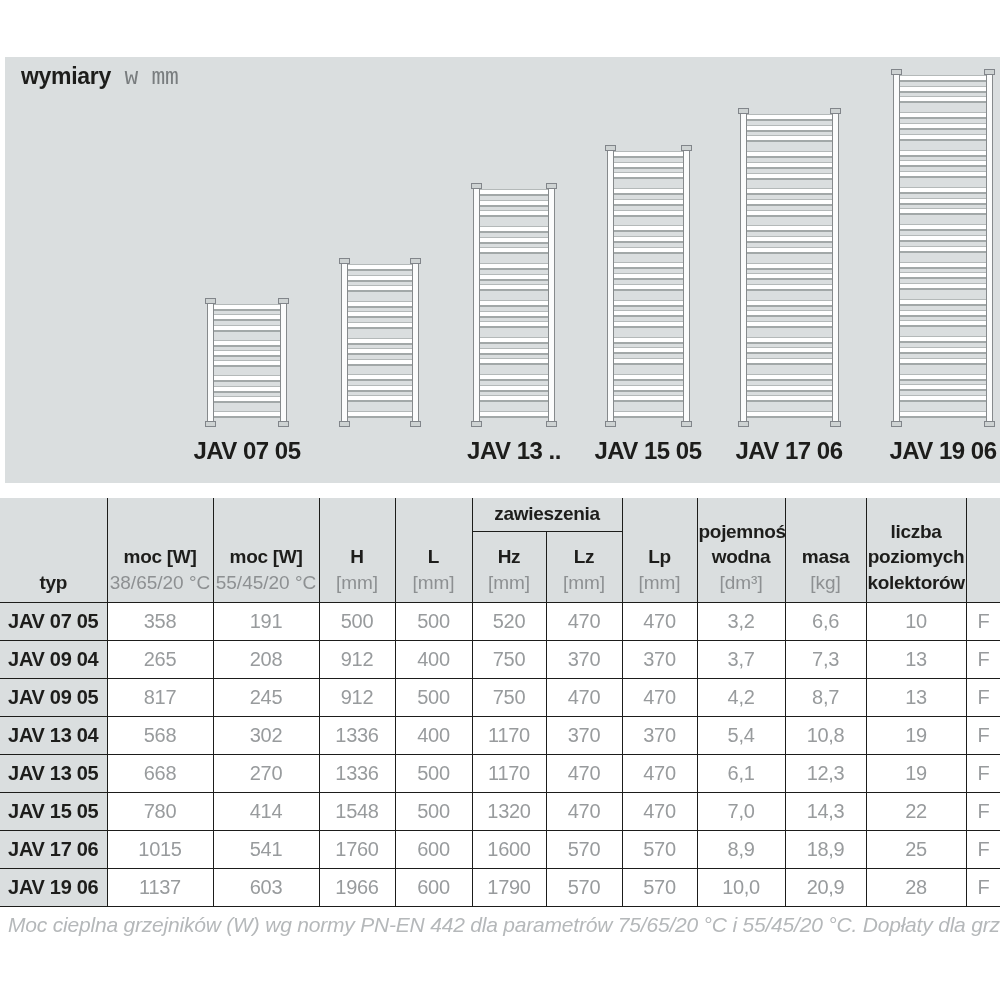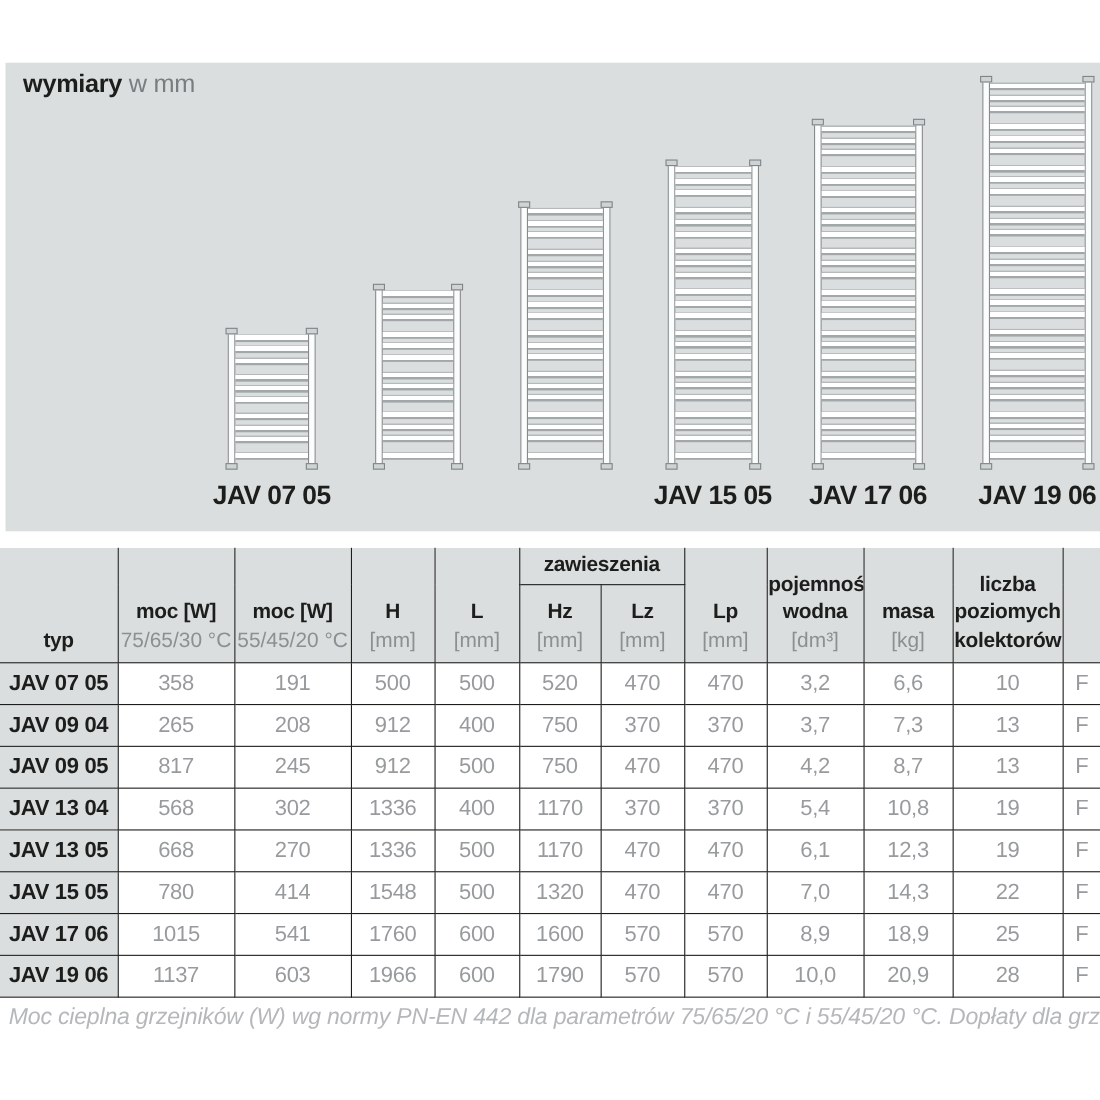--- a/index.html
+++ b/index.html
@@ -5,21 +5,21 @@
   html,body{margin:0;padding:0;}
   body{
     width:1000px;height:1000px;position:relative;overflow:hidden;
     background:#ffffff;font-family:"Liberation Sans",sans-serif;
     -webkit-font-smoothing:antialiased;
   }
   
   .panel{position:absolute;left:5px;top:57px;width:995px;height:426px;background:#dadedf;}
   .title{position:absolute;left:21px;top:63px;font-size:23px;color:#1d1d1b;letter-spacing:-0.3px;}
   .title .b{font-weight:bold;}
-  .title .rest{color:#797d7f;font-weight:normal;}
+  .title .rest{color:#797d7f;font-weight:normal;font-family:Liberation Mono, monospace;}
   .stage{position:absolute;left:0;top:0;width:1000px;height:1000px;pointer-events:none;}
   .radiator{position:absolute;}
   .rail{position:absolute;top:3px;bottom:3px;width:7px;background:#fbfcfc;
         border:1px solid #868a8c;box-sizing:border-box;}
   .rail.left{left:0;} .rail.right{right:0;}
   .cap{position:absolute;width:11px;height:6px;background:#ced3d3;border:1px solid #81858"
        ;box-sizing:border-box;}
   .cap{border:1px solid #81858a;}
   .cap.left{left:-2px;} .cap.right{right:-2px;}
   .cap.top{top:0;} .cap.bottom{bottom:0;}
@@ -120,20 +120,21 @@
       <div class="tube" style="top: 127.6px;"></div>
       <div class="tube" style="top: 138.3px;"></div>
       <div class="tube" style="top: 154px;"></div>
       <div class="tube" style="top: 164.6px;"></div>
       <div class="tube" style="top: 175.3px;"></div>
       <div class="tube" style="top: 191px;"></div>
       <div class="tube" style="top: 201.6px;"></div>
       <div class="tube" style="top: 212.3px;"></div>
       <div class="tube" style="top: 228px;"></div>
     </div>
+    <div class="rad-label" style="left: 434px;">JAV 13 ..</div>
     <div class="radiator" style="left: 606.5px; top: 145px; width: 83px; height: 282px;">
       <div class="rail left"></div>
       <div class="cap left top"></div>
       <div class="cap left bottom"></div>
       <div class="rail right"></div>
       <div class="cap right top"></div>
       <div class="cap right bottom"></div>
       <div class="tube" style="top: 6px;"></div>
       <div class="tube" style="top: 16.7px;"></div>
       <div class="tube" style="top: 27.3px;"></div>
@@ -244,21 +245,21 @@
       <col style="width:88px">
     <col style="width:81px">
       <col style="width:100px">
       <col style="width:45px">
   </colgroup>
   <thead>
     <tr class="rA">
       <th rowspan="2" class="first"><span>typ</span></th>
       <th rowspan="2">
         <div>moc [W]</div>
-        <div class="sub">75/65/30 °C</div>
+        <div class="sub">38/65/20 °C</div>
       </th>
       <th rowspan="2">
         <div>moc [W]</div>
         <div class="sub">55/45/20 °C</div>
       </th>
       <th rowspan="2">
         <div>H</div>
         <div class="sub">[mm]</div>
       </th>
       <th rowspan="2">

